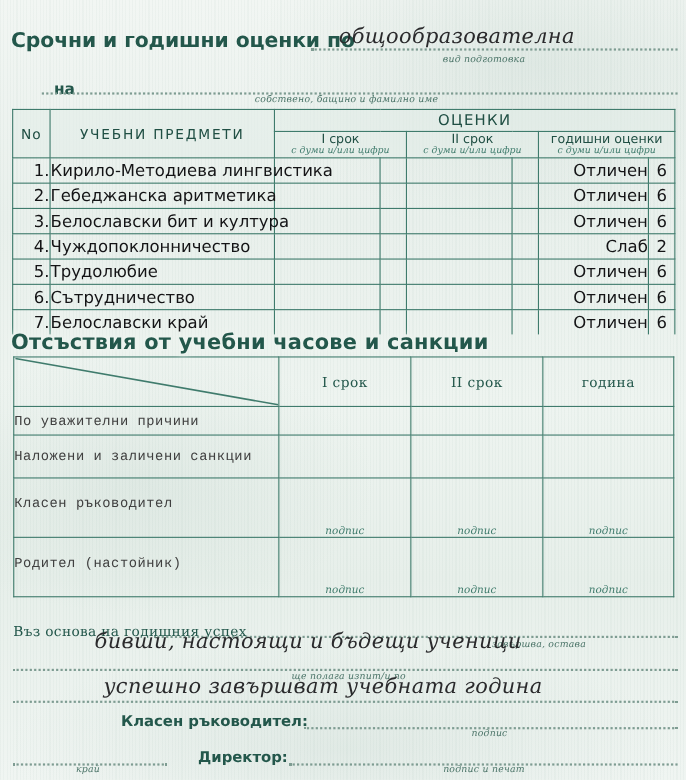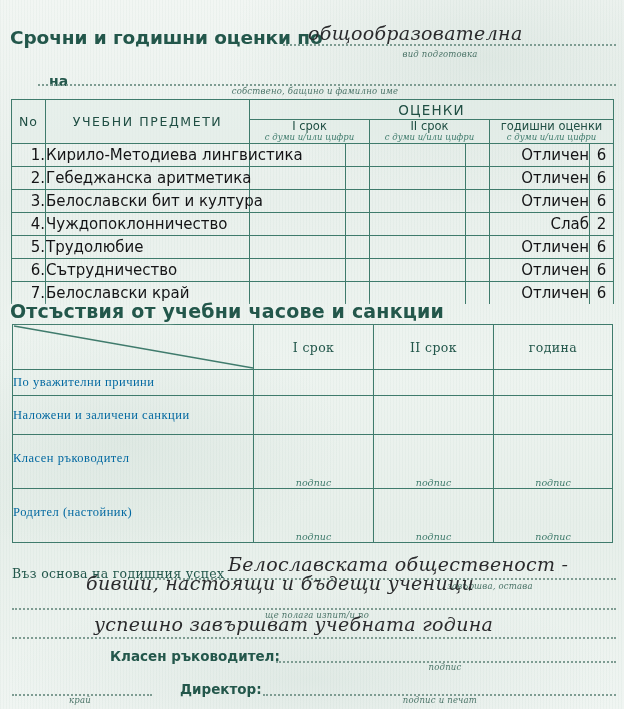--- a/index.html
+++ b/index.html
@@ -137,22 +137,22 @@
     vertical-align:middle;
   }
   .at .hd td{height:44px;text-align:center;}
   .at .hd .pt{
     font-family:"DejaVu Serif","Liberation Serif",serif;
     font-size:12.5px;color:#23574b;letter-spacing:.4px;
   }
   .diag{position:relative;overflow:hidden;}
   .diag svg{position:absolute;left:0;top:0;}
   .rl{
-    font-family:Liberation Serif, serif;
-    font-size:12.5px;color:#0369a1;
+    font-family:Liberation Mono, monospace;
+    font-size:12.5px;color:#404040;
     padding-left:8px;letter-spacing:.5px;white-space:nowrap;margin-top:32px;
   }
   .at tr.r-abs td{height:25px;}
   .at tr.r-sank td{height:38px;}
   .at tr.r-sig td{height:37px;vertical-align:bottom;}
   .sigcap{
     font-family:"DejaVu Serif","Liberation Serif",serif;
     font-style:italic;font-size:9.5px;color:#3f7b6c;
     text-align:center;padding-bottom:3px;
   }
@@ -339,21 +339,20 @@
         <td class="rl">Родител (настойник)</td>
         <td class="sigcap">подпис</td>
         <td class="sigcap">подпис</td>
         <td class="sigcap">подпис</td>
       </tr>
     </tbody>
   </table>
 
   <div class="f-lbl" style="left:12px;top:566px;">Въз основа на годишния успех</div>
   <div class="f-dot" style="left:140px;top:578px;right:8px;"></div>
-  <div class="f-hand hand" style="left:228px;top:553px;">Белославската общественост -</div>
   <div class="f-cap cap" style="left:420px;top:581px;width:140px;">завършва, остава</div>
 
   <div class="f-dot" style="left:12px;top:608px;right:8px;"></div>
   <div class="f-hand hand" style="left:86px;top:572px;">бивши, настоящи и бъдещи ученици</div>
   <div class="f-cap cap" style="left:232px;top:610px;width:170px;">ще полага изпит/и по</div>
 
   <div class="f-dot" style="left:12px;top:637px;right:8px;"></div>
   <div class="f-hand hand" style="left:94px;top:613px;">успешно завършват учебната година</div>
 
   <div class="f-bold" style="left:110px;top:648px;">Класен ръководител:</div>

